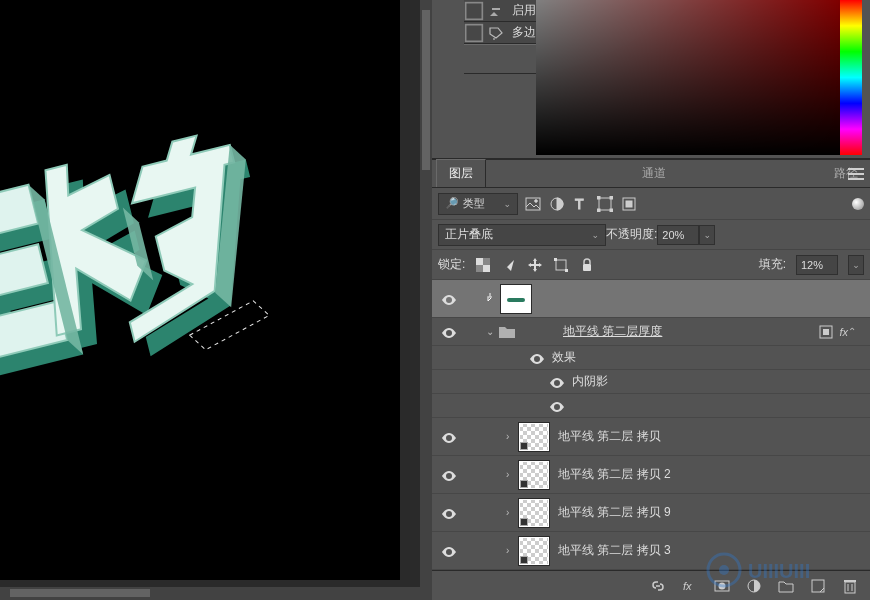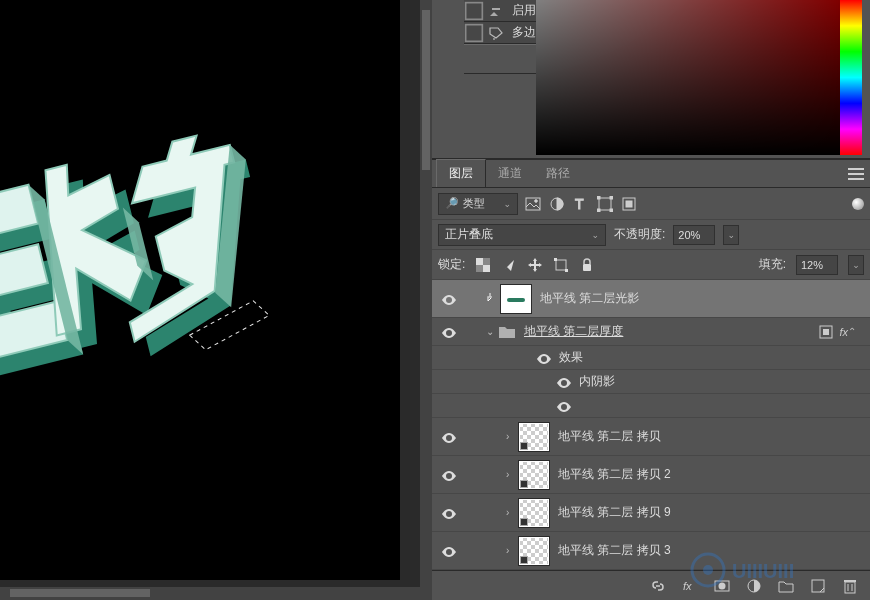--- a/index.html
+++ b/index.html
@@ -31,85 +31,85 @@
 .color-panel { position: absolute; right: 4px; top: 0; width: 330px; height: 155px; display: flex; }
 .color-gradient { flex: 1; height: 155px; position: relative; background: #000; }
 .color-gradient::before { content: ''; position: absolute; inset: 0; background:
   linear-gradient(to bottom, rgba(0,0,0,0) 0%, rgba(0,0,0,1) 100%),
   linear-gradient(to right, #fff 0%, #ff0000 100%); opacity: 0.5; }
 .color-hue { width: 22px; height: 155px; background: linear-gradient(to bottom, #ff0000, #ffff00, #00ff00, #00ffff, #0000ff, #ff00ff, #ff0000); }
 .color-extra { width: 4px; background: #535353; }
 
 
 .layers-panel { flex: 1; display: flex; flex-direction: column; background: #535353; border-top: 1px solid #2a2a2a; }
-.tabs { height: 28px; display: flex; align-items: flex-end; padding-left: 4px; gap: 0; border-bottom: 1px solid #2a2a2a; position: relative; }
+.tabs { height: 28px; display: flex; align-items: flex-end; padding-left: 4px; gap: 0; border-bottom: 1px solid #2a2a2a; position: relative; justify-content: space-between; }
 .tab { padding: 5px 12px; font-size: 12px; color: #aaa; cursor: pointer; }
 .tab.active { background: #535353; color: #eee; border-top: 1px solid #6a6a6a; border-left: 1px solid #6a6a6a; border-right: 1px solid #2a2a2a; }
 .tab:not(.active) { color: #aaa; }
 .panel-menu { position: absolute; right: 6px; top: 6px; color: #d0d0d0; cursor: pointer; }
 .panel-menu svg { width: 16px; height: 12px; fill: currentColor; }
 
 .filter-row { height: 32px; display: flex; align-items: center; padding: 0 6px; gap: 6px; border-bottom: 1px solid #454545; }
 .filter-select { height: 22px; width: 80px; background: #454545; border: 1px solid #303030; color: #ddd; font-size: 11px; display: flex; align-items: center; padding: 0 6px; justify-content: space-between; cursor: pointer; }
 .filter-select .chev { font-size: 9px; color: #aaa; }
 .filter-icon { width: 18px; height: 18px; color: #d0d0d0; display: flex; align-items: center; justify-content: center; cursor: pointer; }
 .filter-icon svg { width: 16px; height: 16px; fill: currentColor; stroke: currentColor; }
 .filter-spacer { flex: 1; }
 .swatch-dot { width: 12px; height: 12px; border-radius: 50%; background: radial-gradient(circle at 35% 35%, #fff, #888); }
 
-.blend-row { height: 30px; display: flex; align-items: center; padding: 0 6px; gap: 8px; border-bottom: 1px solid #454545; font-size: 12px; color: #ddd; }
+.blend-row { height: 30px; display: flex; align-items: center; padding: 0 6px; gap: 0; border-bottom: 1px solid #454545; font-size: 12px; color: #ddd; }
 .blend-select { height: 22px; width: 168px; background: #454545; border: 1px solid #303030; display: flex; align-items: center; justify-content: space-between; padding: 0 6px; font-size: 12px; color: #ddd; cursor: pointer; }
 .blend-select .chev { font-size: 9px; color: #aaa; }
 .opacity-label { color: #ddd; }
 .opacity-input { width: 42px; height: 20px; background: #454545; border: 1px solid #303030; color: #ddd; font-size: 11px; padding: 0 4px; display: flex; align-items: center; }
 .opacity-chev { width: 16px; height: 20px; background: #454545; border: 1px solid #303030; display: flex; align-items: center; justify-content: center; font-size: 9px; color: #aaa; cursor: pointer; }
 
 .lock-row { height: 30px; display: flex; align-items: center; padding: 0 6px; gap: 10px; border-bottom: 1px solid #454545; font-size: 12px; color: #ddd; }
 .lock-label { color: #ddd; }
 .lock-icon { width: 16px; height: 16px; color: #ddd; display: flex; align-items: center; justify-content: center; cursor: pointer; }
 .lock-icon svg { width: 14px; height: 14px; fill: currentColor; }
 .fill-label { margin-left: auto; }
 
 .layers-list { flex: 1; overflow-y: auto; background: #535353; position: relative; }
 .layers-list::-webkit-scrollbar { width: 14px; }
 .layers-list::-webkit-scrollbar-track { background: #424242; }
 .layers-list::-webkit-scrollbar-thumb { background: #636363; }
 .layer-row { height: 38px; display: flex; align-items: center; border-bottom: 1px solid #474747; font-size: 12px; color: #ddd; padding-right: 10px; cursor: pointer; }
 .layer-row.selected { background: #747474; }
 .layer-row.group { height: 28px; }
-.layer-row.sub { height: 24px; padding-left: 11px; }
+.layer-row.sub { height: 24px; padding-left: 4px; }
 .layer-row.sub .layer-label { color: #ddd; }
 .vis-col { width: 34px; display: flex; align-items: center; justify-content: center; }
 .eye-icon { width: 14px; height: 10px; }
 .eye-icon svg { width: 100%; height: 100%; fill: #ddd; }
 .indent { width: 20px; }
 .indent2 { width: 40px; }
 .indent3 { width: 60px; }
 .indent4 { width: 80px; }
 .toggle-arrow { width: 12px; font-size: 10px; color: #bbb; cursor: pointer; }
 .link-icon { width: 14px; color: #bbb; }
 .link-icon svg { width: 12px; height: 12px; fill: currentColor; }
 .thumb { width: 32px; height: 30px; border: 1px solid #2a2a2a; background: #fff; margin-right: 8px; position: relative; }
 .thumb.transparent { background: repeating-conic-gradient(#ccc 0% 25%, #fff 0% 50%) 0 0 / 8px 8px; }
 .thumb.so { box-shadow: 0 0 0 1px #fff inset; }
 .thumb .so-badge { position: absolute; bottom: 1px; left: 1px; width: 8px; height: 8px; background: #333; border: 1px solid #aaa; }
 .thumb .brush-stroke { position: absolute; top: 13px; left: 6px; width: 18px; height: 4px; background: #2a7a5f; border-radius: 2px; }
 .folder-icon { width: 18px; height: 14px; margin-right: 8px; }
 .folder-icon svg { width: 100%; height: 100%; fill: #b0b0b0; }
 .layer-label { flex: 1; white-space: nowrap; overflow: hidden; }
-.layer-label.underline { text-decoration: underline; }
+.layer-label.underline { text-decoration: underline; margin-left: 39px; }
 .badge-icon { width: 18px; color: #ccc; display: flex; align-items: center; justify-content: center; }
 .badge-icon svg { width: 14px; height: 14px; fill: currentColor; }
 .fx-label { font-size: 11px; font-style: italic; color: #ccc; margin-left: 4px; }
 
 .bottom-bar { height: 30px; border-top: 1px solid #2a2a2a; display: flex; align-items: center; justify-content: flex-end; gap: 16px; padding: 0 12px; }
 .bottom-icon { width: 16px; height: 16px; color: #ccc; cursor: pointer; }
 .bottom-icon svg { width: 100%; height: 100%; fill: currentColor; }
 
-.watermark { position: absolute; right: 22px; bottom: 6px; width: 160px; opacity: 0.35; pointer-events: none; }
+.watermark { position: absolute; right: 6px; bottom: 6px; width: 160px; opacity: 0.35; pointer-events: none; }
 .watermark svg { width: 100%; }
 </style>
 </head>
 <body>
 
 <div class="canvas-area">
   <div class="canvas-black">
     <div class="text3d">
       <svg class="text3d-svg" viewBox="0 0 400 320">
         <g transform="rotate(-14 200 160)">
@@ -322,21 +322,20 @@
               </svg></span>
           </div>
         <div class="indent"></div>
         <span class="link-icon"><svg viewBox="0 0 12 12">
               <path d="M2 10 L2 6 L6 6 M4 6 L4 2" fill="none" stroke="#ccc" stroke-width="1.5"></path>
               <path d="M2 10 L5 7" stroke="#fff"></path>
             </svg></span>
         <div class="thumb" style="background:#fff">
             <div class="brush-stroke"></div>
           </div>
-        <span class="layer-label">地平线 第二层光影</span>
       </div>
 
       <div class="layer-row group">
         <div class="vis-col">
             <span class="eye-icon"><svg viewBox="0 0 14 10">
                 <path d="M7 0 C3 0 0 5 0 5 s3 5 7 5 s7 -5 7 -5 S11 0 7 0 Z M7 8 a3 3 0 1 1 0 -6 a3 3 0 0 1 0 6 Z"></path>
               </svg></span>
           </div>
         <div class="indent"></div>
         <span class="toggle-arrow">⌄</span>

